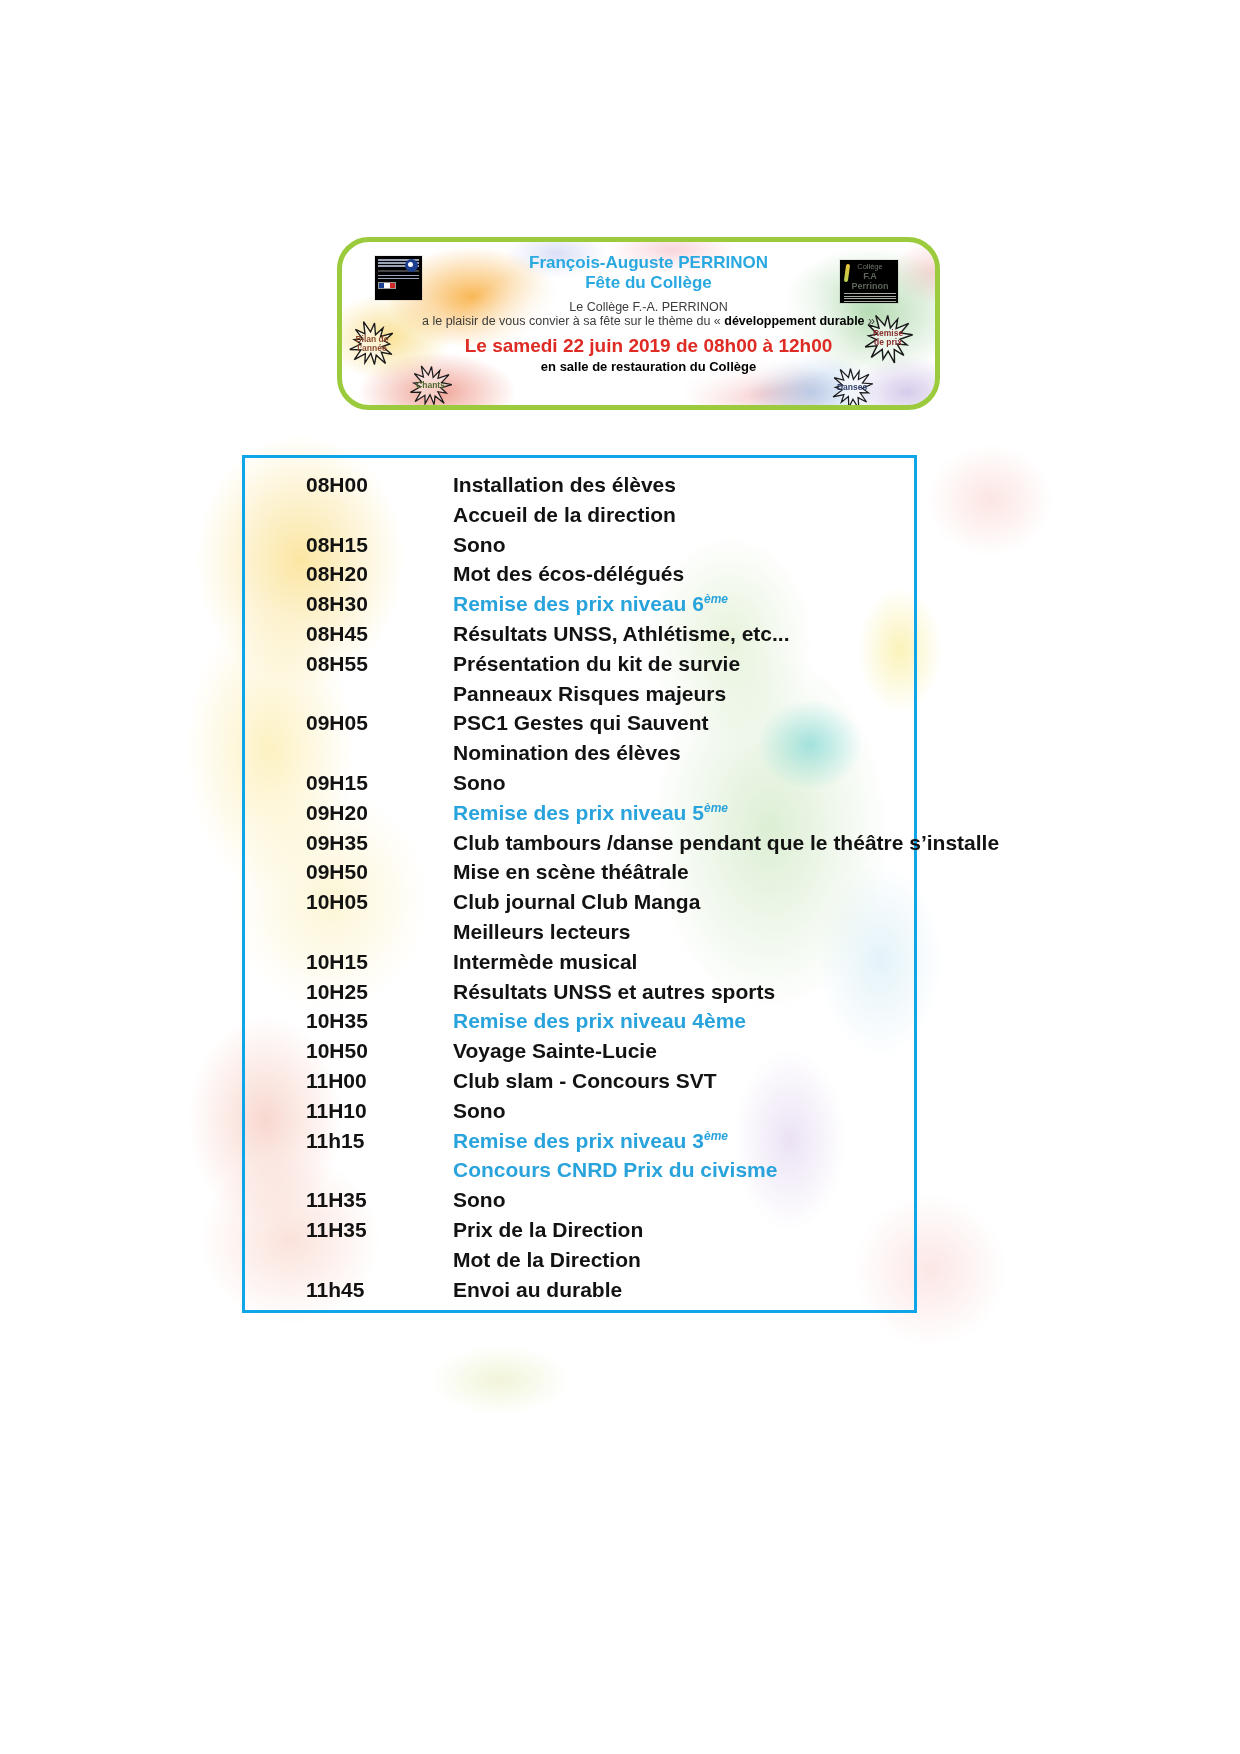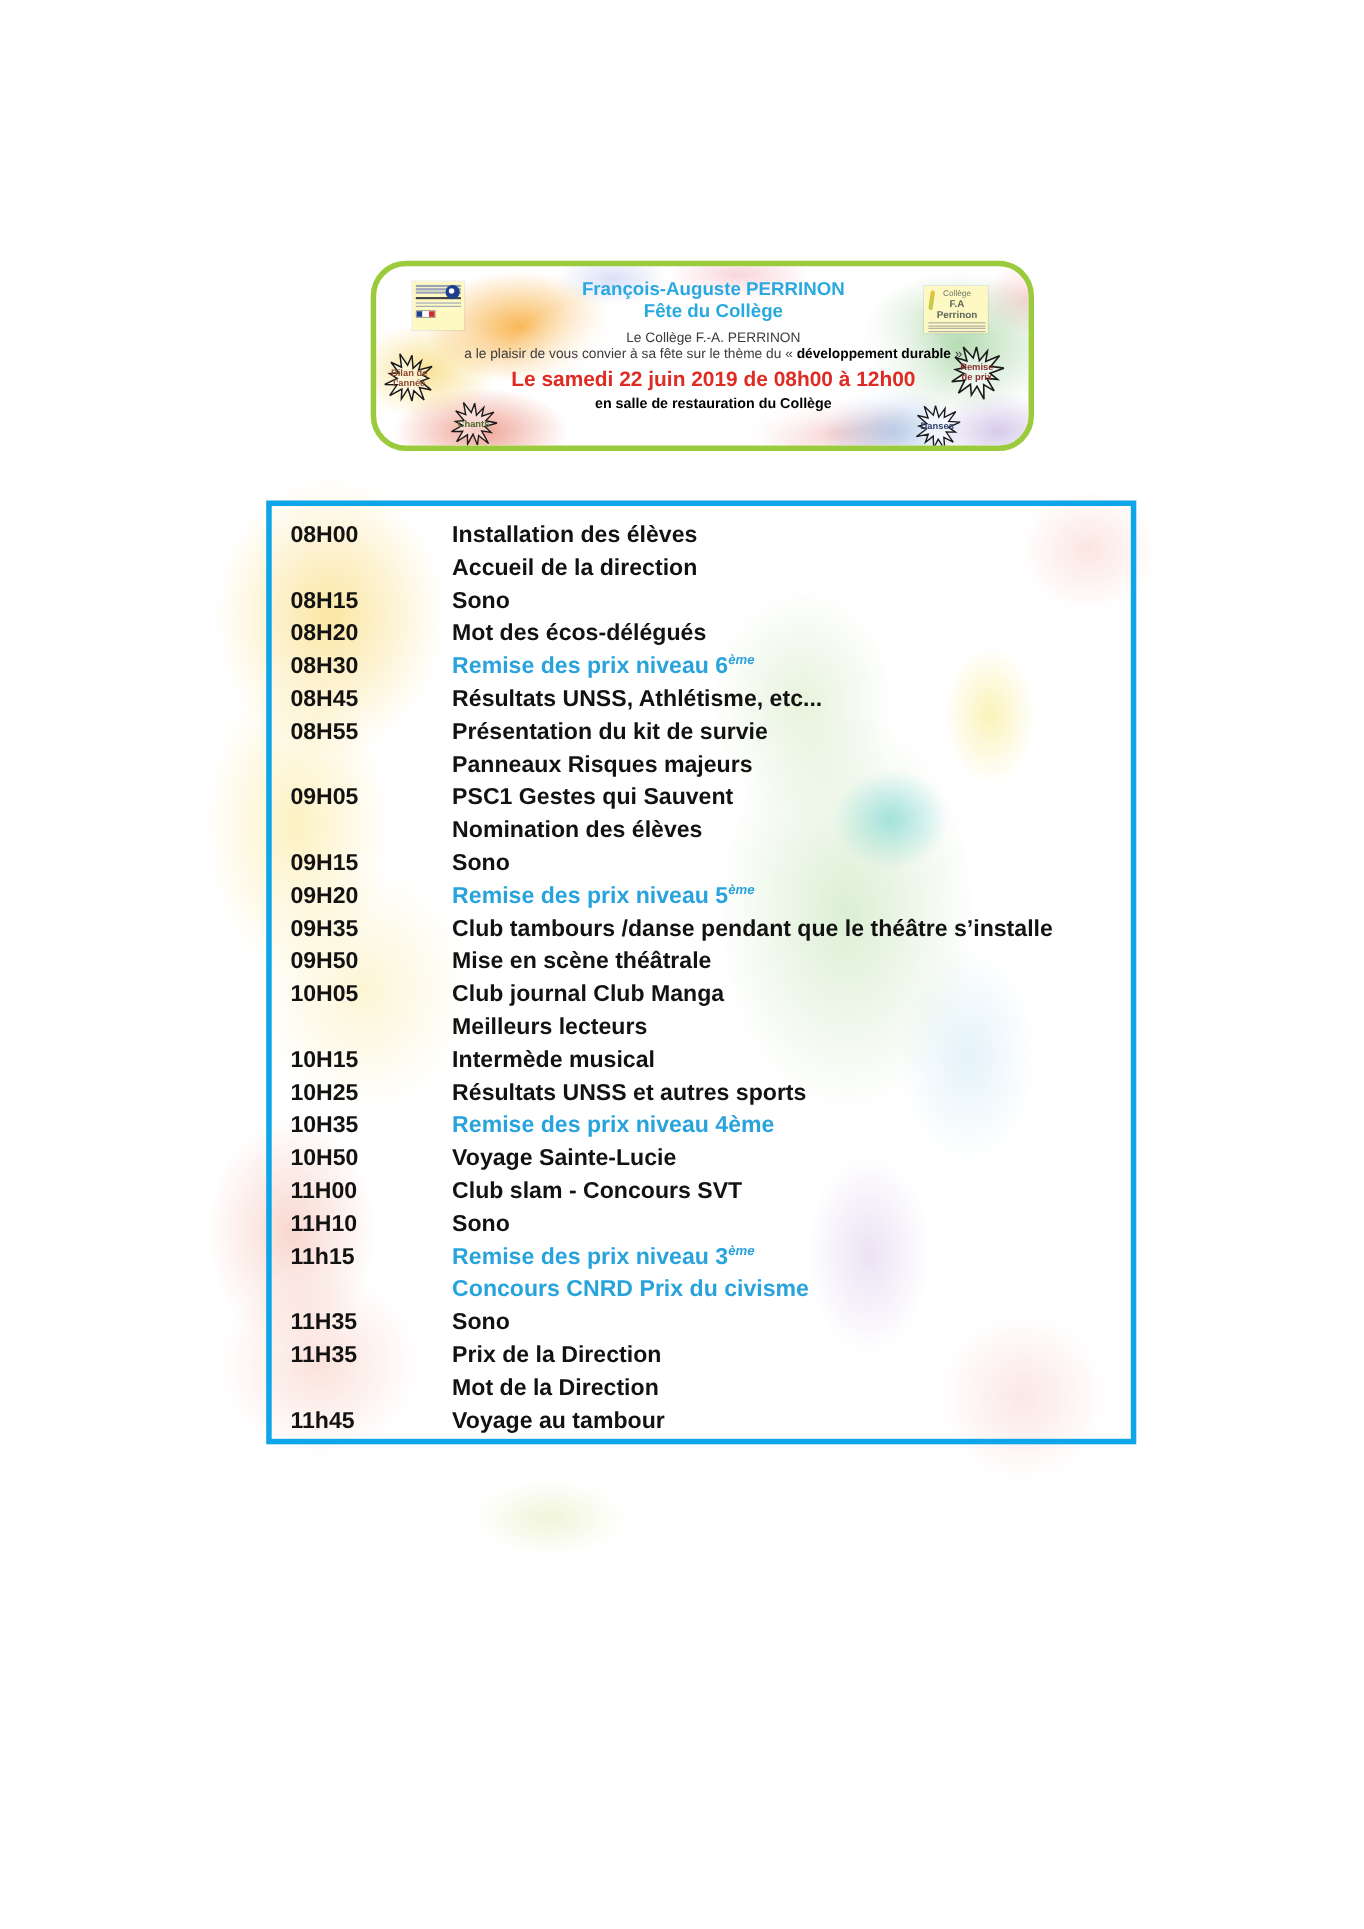--- a/index.html
+++ b/index.html
@@ -68,21 +68,21 @@
   .banner-date {
     margin-top:7px;
     color:var(--date-red,#DE2B23);
     font-weight:bold; font-size:19px; line-height:21px;
   }
   .banner-location {
     color:#000000; font-weight:bold; font-size:13px; line-height:22px;
   }
 
   
-  .logo-box { position:absolute; background:#fef9c3; box-shadow:0 0 0 1px rgba(0,0,0,0.07); }
+  .logo-box { position:absolute; background:#000000; box-shadow:0 0 0 1px rgba(0,0,0,0.07); }
   .logo-left { left:33px; top:14px; width:47px; height:44px; padding:3px; box-sizing:border-box; }
   .minilines { display:flex; flex-direction:column; gap:1.5px; }
   .minilines i { display:block; height:1.5px; background:#9aa4b8; }
   .embl { position:absolute; right:4px; top:3px; width:13px; height:13px; border-radius:50%;
           background:#1d3f8f; }
   .embl::after { content:""; position:absolute; left:3px; top:3px; width:5px; height:5px;
           border-radius:50%; background:#fff; }
   .darkline { height:2px; background:#444; margin-top:3px; }
   .flag { display:flex; margin-top:3px; width:16px; height:5px; border:0.5px solid #999; }
   .flag i { flex:1; }
@@ -104,23 +104,24 @@
   .sb-label { position:absolute; inset:0; display:flex; flex-direction:column;
               align-items:center; justify-content:center;
               font-size:8.5px; font-weight:bold; line-height:9.5px; text-align:center; }
   .sb-bilan  { left:1px;   top:76px;  width:58px; height:52px; }
   .sb-chants { left:61px;  top:120px; width:55px; height:48px; }
   .sb-remise { left:517px; top:68px;  width:58px; height:56px; }
   .sb-danses { left:478px; top:122px; width:64px; height:48px; }
 
   
   .schedule {
-    position:absolute; left:242px; top:455px; width:791px; height:858px;
+    position:absolute; left:242px; top:455px; width:675px; height:858px;
     box-sizing:border-box;
-    border:5px solid #0ea5e9;
+    border:3px solid #0ea5e9;
+    padding-left:44px;
   }
   .rows { padding-top:12px; }
   .srow { height:29.8px; line-height:29.8px; display:flex; white-space:nowrap;
           font-weight:bold; font-size:21px; color:#121212; }
   .srow .time { width:164px; padding-left:17px; box-sizing:border-box; flex:none; }
   .srow .act.hl { color:var(--accent-blue,#29A3DC); }
   .srow sup { font-size:12px; line-height:0; vertical-align:super; font-weight:bold;font-style:italic; }
 </style>
 </head>
 <body>
@@ -342,16 +343,16 @@
     <span class="act">Prix de la Direction</span>
   </div>
 
   <div class="srow">
     <span class="time"></span>
     <span class="act">Mot de la Direction</span>
   </div>
 
   <div class="srow">
     <span class="time">11h45</span>
-    <span class="act">Voyage au tambour</span>
+    <span class="act">Envoi au durable</span>
   </div>
 </div>
 </div>
 
 </body></html>

